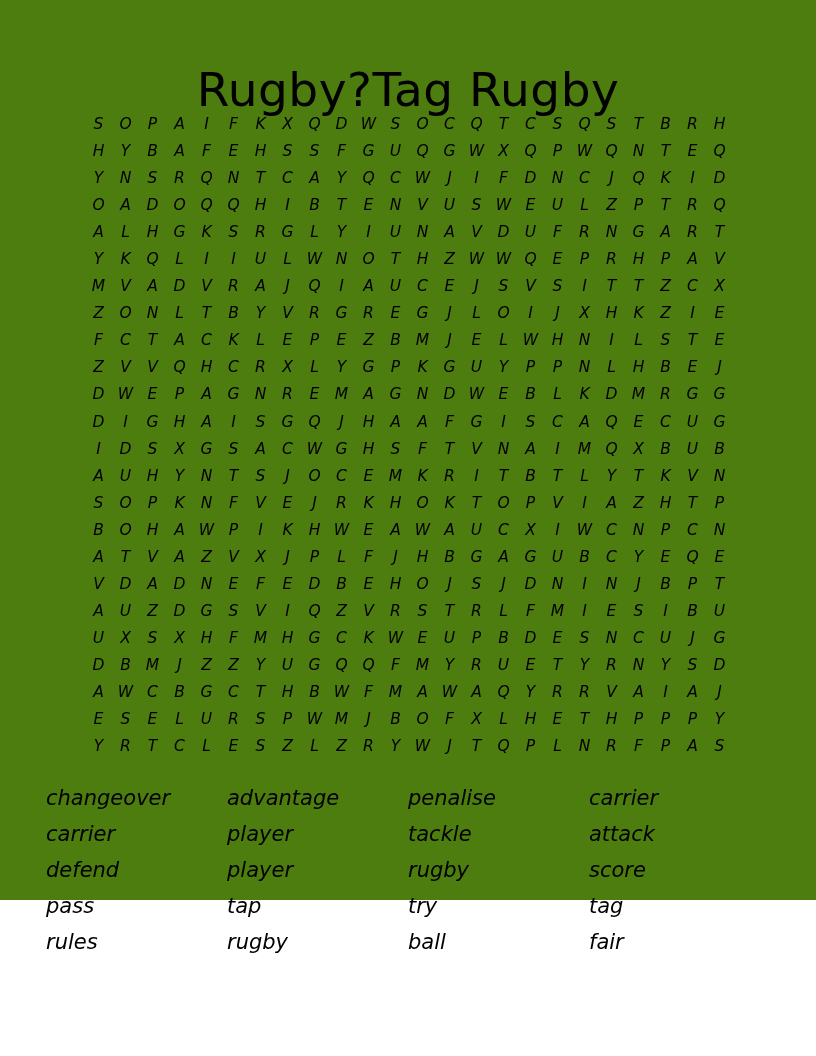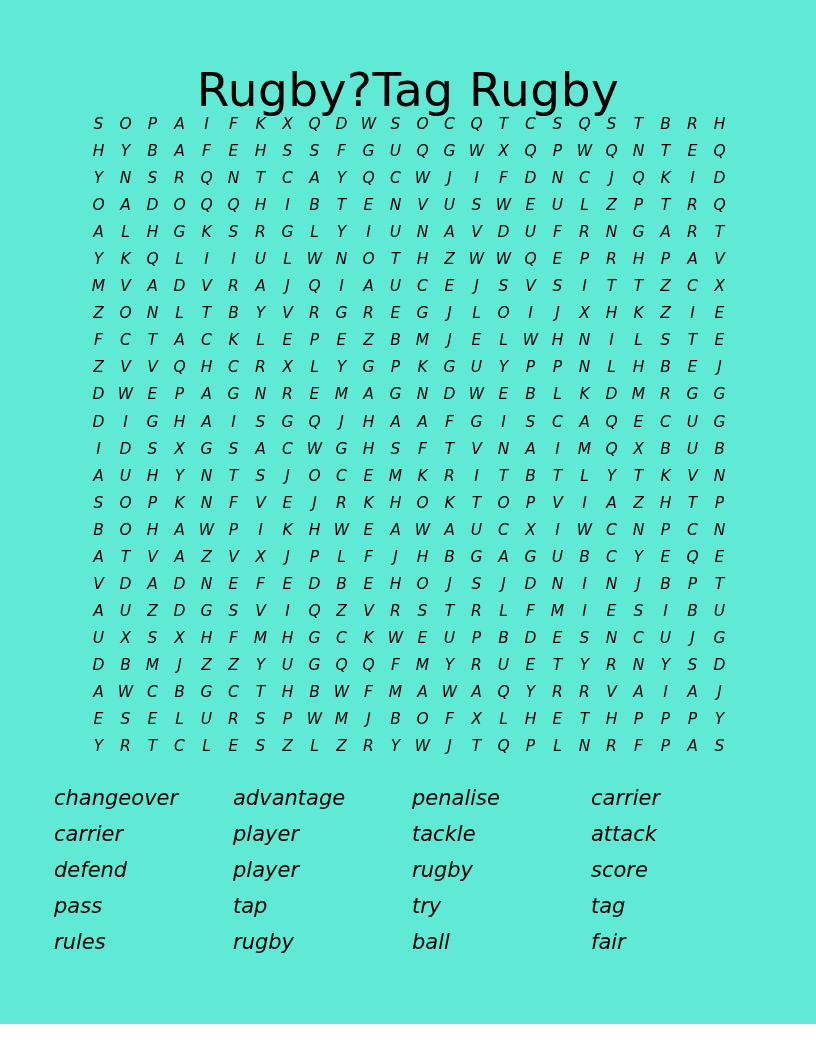--- a/index.html
+++ b/index.html
@@ -10,23 +10,23 @@
   body {
     width: 816px;
     height: 1056px;
     font-family: "DejaVu Sans", sans-serif;
     color: #000000;
     overflow: hidden;
     position: relative;
   }
   #page {
     width: 816px;
-    height: 1024px;
+    height: 900px;
     position: relative;
-    background: #5eead4;
+    background: #4d7c0f;
     text-decoration: underline;
   }
 
   
   #puzzle-title {
     position: absolute;
     top: 34px;
     left: 0;
     width: 816px;
     text-align: center;
@@ -65,21 +65,20 @@
   #word-list {
     position: absolute;
     top: 780px;
     left: 46px;
     width: 724px;
   }
   .word-row {
     display: flex;
     height: 36px;
     align-items: baseline;
-    margin-left: 8px;
   }
   .word-cell {
     width: 181px;
     font-family: "DejaVu Sans", sans-serif;
     font-size: 21px;
     font-style: italic;
     font-weight: 400;
     color: #000000;
     line-height: 36px;
     white-space: nowrap;

